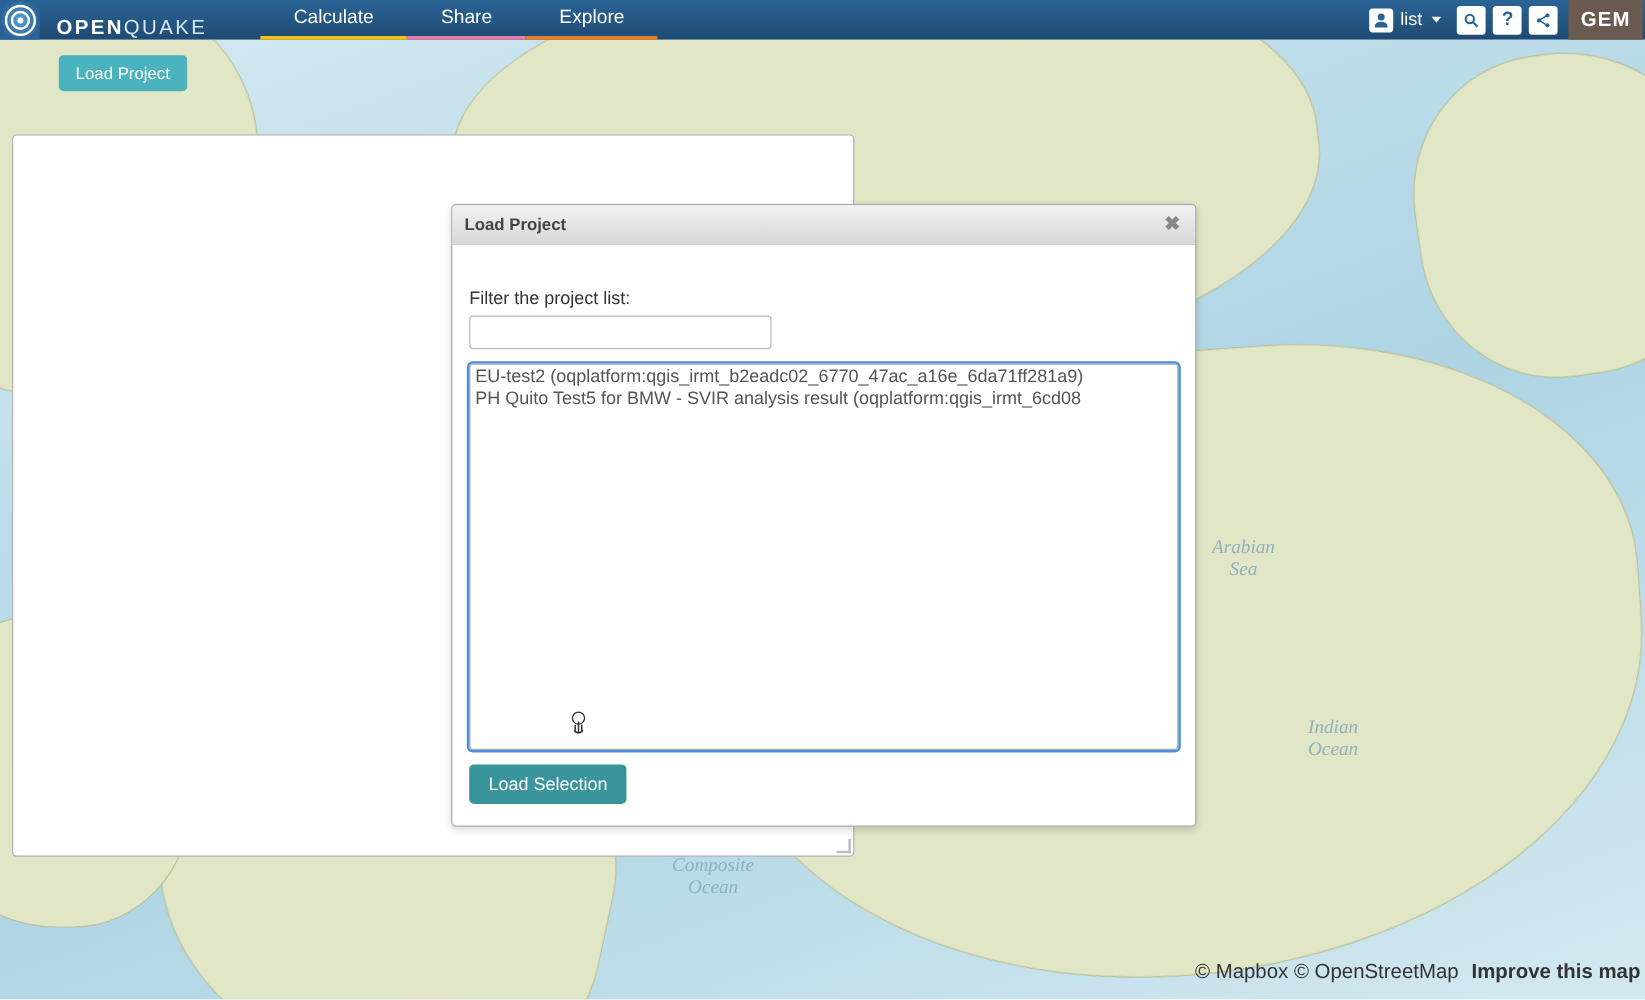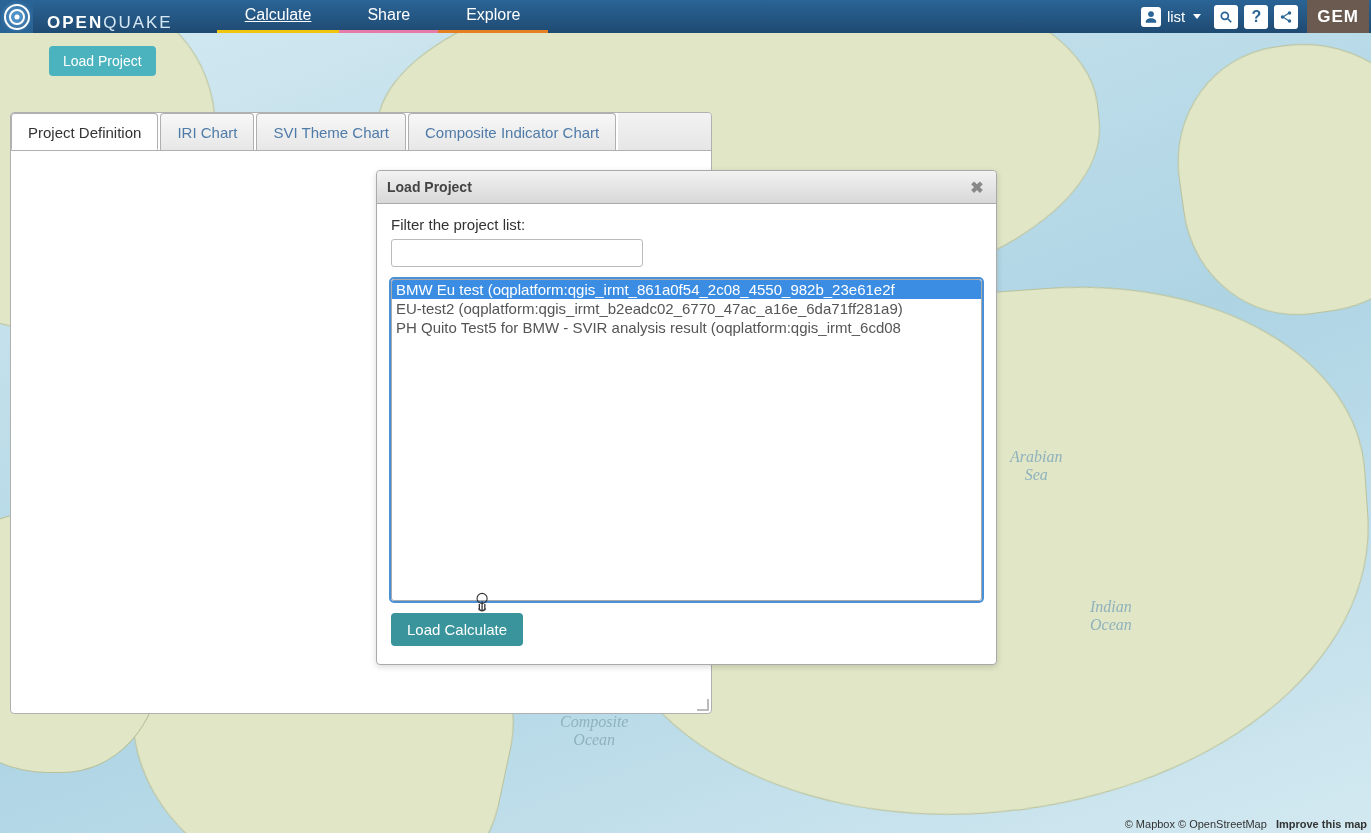--- a/index.html
+++ b/index.html
@@ -24,21 +24,21 @@
     color:#fff; font-weight:700; letter-spacing:2px; font-size:17px;
     padding:0 14px; white-space:nowrap;
   }
   .brand .light { color:#d6e8f5; font-weight:400; }
   .nav-menu { display:flex; height:100%; margin-left:30px;}
   .nav-item {
     padding:0 28px; display:flex; align-items:center;
     color:#fff; font-size:16px; cursor:pointer;
     border-bottom:3px solid transparent;
   }
-  .nav-item[data-accent="yellow"] { border-bottom-color:#f1c40f;text-decoration:underline; }
+  .nav-item[data-accent="yellow"] { border-bottom-color:#f1c40f; }
   .nav-item[data-accent="pink"]   { border-bottom-color:#e77ba8; }
   .nav-item[data-accent="orange"] { border-bottom-color:#e67e22; }
   .nav-right { display:flex; align-items:center; height:100%; padding-right:2px; }
   .user-pill {
     display:flex; align-items:center; gap:6px; padding:0 10px;
     color:#fff; font-size:15px; cursor:pointer;
   }
   .user-pill .avatar {
     width:20px;height:20px;background:#fff;border-radius:3px;
     display:flex;align-items:center;justify-content:center;color:#2a6496;
@@ -76,22 +76,22 @@
   .land.e { top:10px;  left:1180px;width:260px; height:270px; border-radius:50% 60% 55% 50%; transform:rotate(-8deg);}
   .land.f { top:480px; left:-80px; width:240px; height:260px; border-radius:55% 50% 48% 62%;}
   .sea-label {
     position:absolute; color:#8fb2bd; font-style:italic; font-family: Georgia, serif;
     font-size:16px; text-align:center;
   }
   .sea-label.atl { left:560px; top:680px; }
   .sea-label.ara { left:1010px; top:415px; }
   .sea-label.ind { left:1090px; top:565px; }
   .map-attrib {
-    position:absolute; right:4px; bottom:3px;
-    font-size:11px; color:#333;
+    position:absolute; right:4px; bottom:13px;
+    font-size:17px; color:#333;
   }
   .map-attrib .improve { font-weight:700; margin-left:6px; cursor:pointer; }
 
   
   .load-btn-top {
     position:absolute; top:46px; left:49px; z-index:3;
     background:#4bb3bd; color:#fff; border:none; border-radius:4px;
     padding:7px 14px; font-size:14px; cursor:pointer;
   }
 
@@ -144,21 +144,21 @@
     background: linear-gradient(#f2f2f2,#d8d8d8);
     border-bottom:1px solid #aaa;
     border-top-left-radius:4px; border-top-right-radius:4px;
     padding:7px 10px; font-weight:700; color:#444;
     display:flex; justify-content:space-between; align-items:center;
   }
   .dialog-close {
     width:18px;height:18px; display:flex;align-items:center;justify-content:center;
     color:#888; font-weight:700; font-size:16px; cursor:pointer;
   }
-  .dialog-body { padding:12px 14px 18px; }
+  .dialog-body { padding:12px 14px 18px;margin-top:24px; }
   .dlg-label { font-size:15px; color:#333; margin-bottom:6px; display:block;}
   .filter-input {
     width:252px; height:28px; border:1px solid #bbb; border-radius:3px;
     padding:2px 6px; font-size:14px; margin-bottom:12px;
   }
   .listbox {
     width:100%; height:322px; border:1px solid #aaa; border-radius:3px;
     outline:2px solid #4a90d9; outline-offset:0px;
     overflow:hidden; font-size:15px; color:#555;
   }
@@ -247,43 +247,35 @@
 
   <div class="map-attrib">
     <span>© Mapbox © OpenStreetMap</span>
     <span class="improve">Improve this map</span>
   </div>
 </div>
 
 <button class="load-btn-top">Load Project</button>
 
 <div class="panel">
-  <div class="tabs-wrap">
-    <div class="tab active">Project Definition</div>
-    <div class="tab">IRI Chart</div>
-    <div class="tab">SVI Theme Chart</div>
-    <div class="tab">Composite Indicator Chart</div>
-    <div class="tabs-gap"></div>
-  </div>
   <div class="resize-handle"></div>
 </div>
 
 <div class="dialog">
   <div class="dialog-title">
     <span>Load Project</span>
     <span class="dialog-close">✖</span>
   </div>
   <div class="dialog-body">
     <label class="dlg-label">Filter the project list:</label>
     <input class="filter-input" type="text" style="">
     <div class="listbox">
-      <div class="listrow selected">BMW Eu test (oqplatform:qgis_irmt_861a0f54_2c08_4550_982b_23e61e2f</div>
       <div class="listrow">EU-test2 (oqplatform:qgis_irmt_b2eadc02_6770_47ac_a16e_6da71ff281a9)</div>
       <div class="listrow">PH Quito Test5 for BMW - SVIR analysis result (oqplatform:qgis_irmt_6cd08</div>
     </div>
-    <button class="load-sel">Load Calculate</button>
+    <button class="load-sel">Load Selection</button>
   </div>
 </div>
 
 <svg class="cursor-ptr" viewBox="0 0 24 24">
   <circle cx="11" cy="7" r="5.5" fill="none" stroke="#333" stroke-width="1.2"></circle>
   <path d="M11 10 L11 20 M8 13 L8 20 M14 13 L14 20 M7 18 Q11 23 15 18" fill="none" stroke="#333" stroke-width="1.4"></path>
 </svg>
 
 </body></html>

